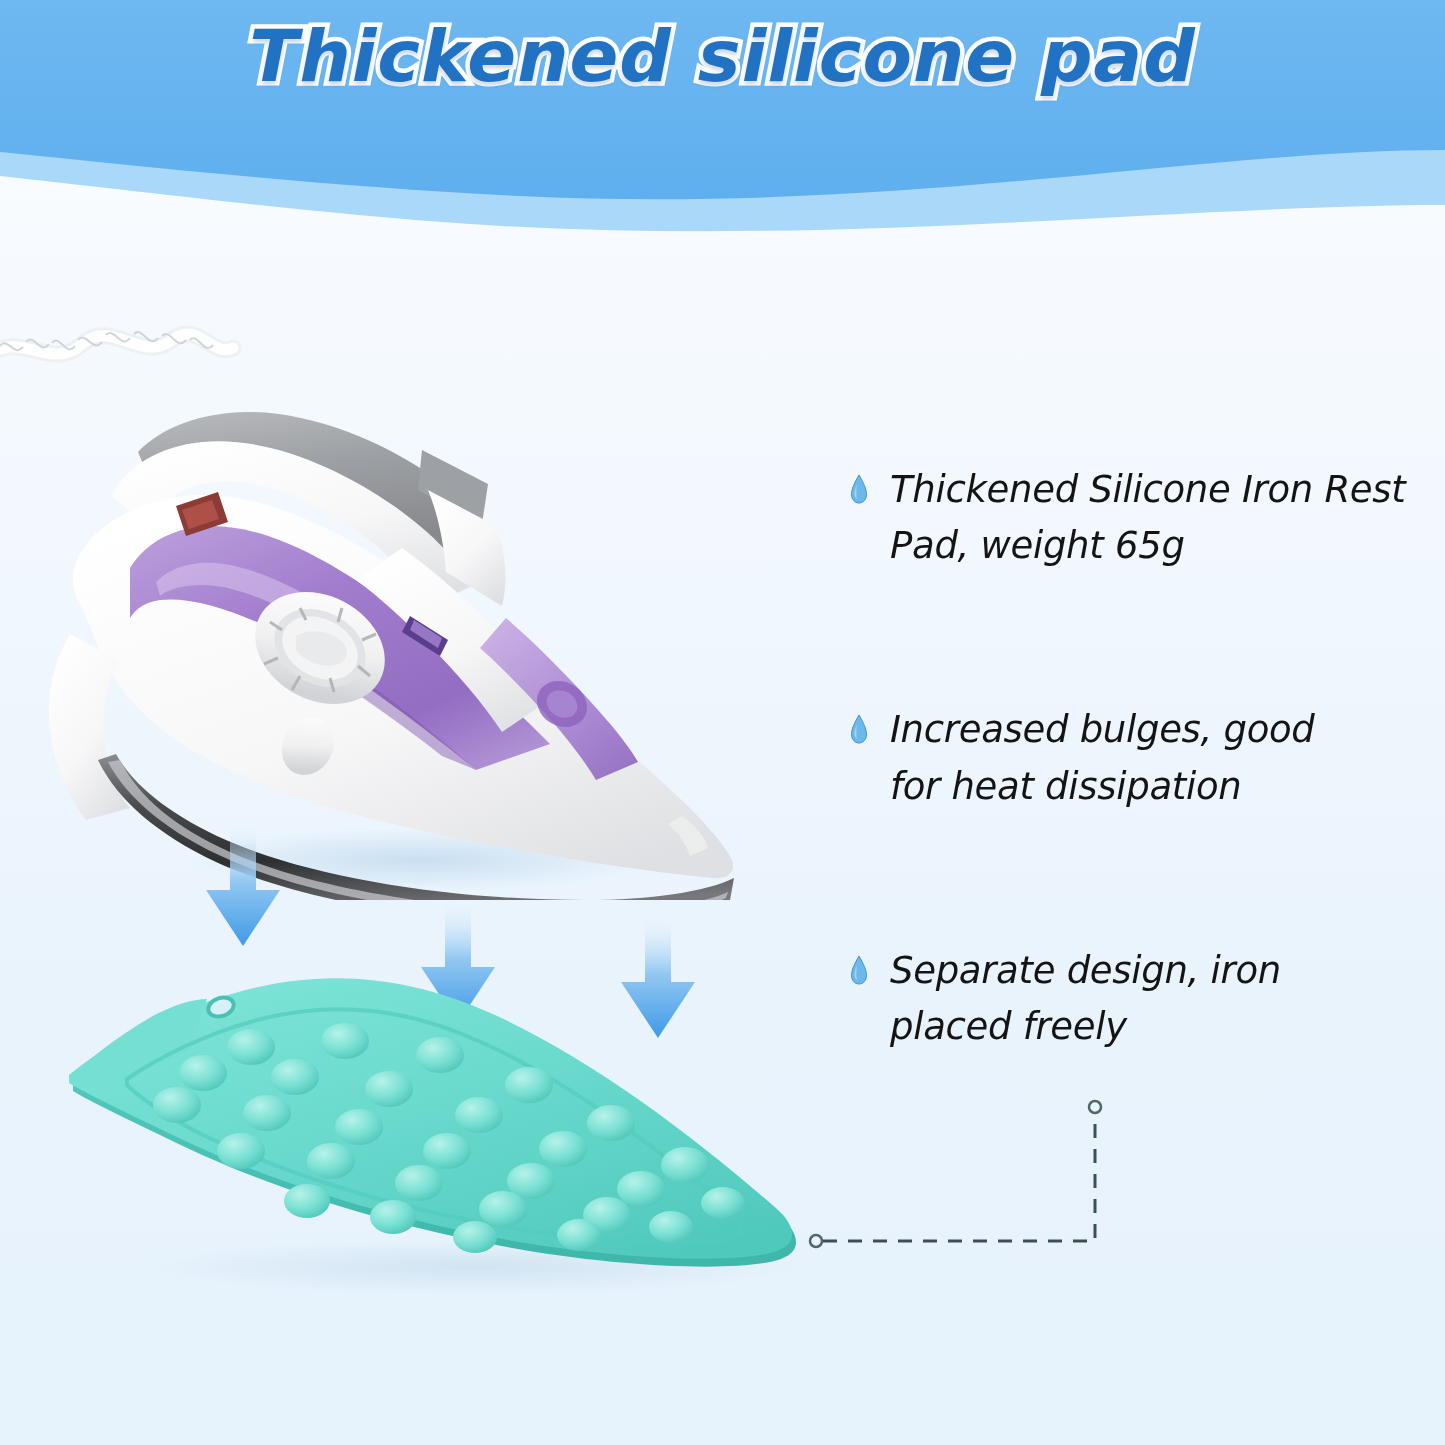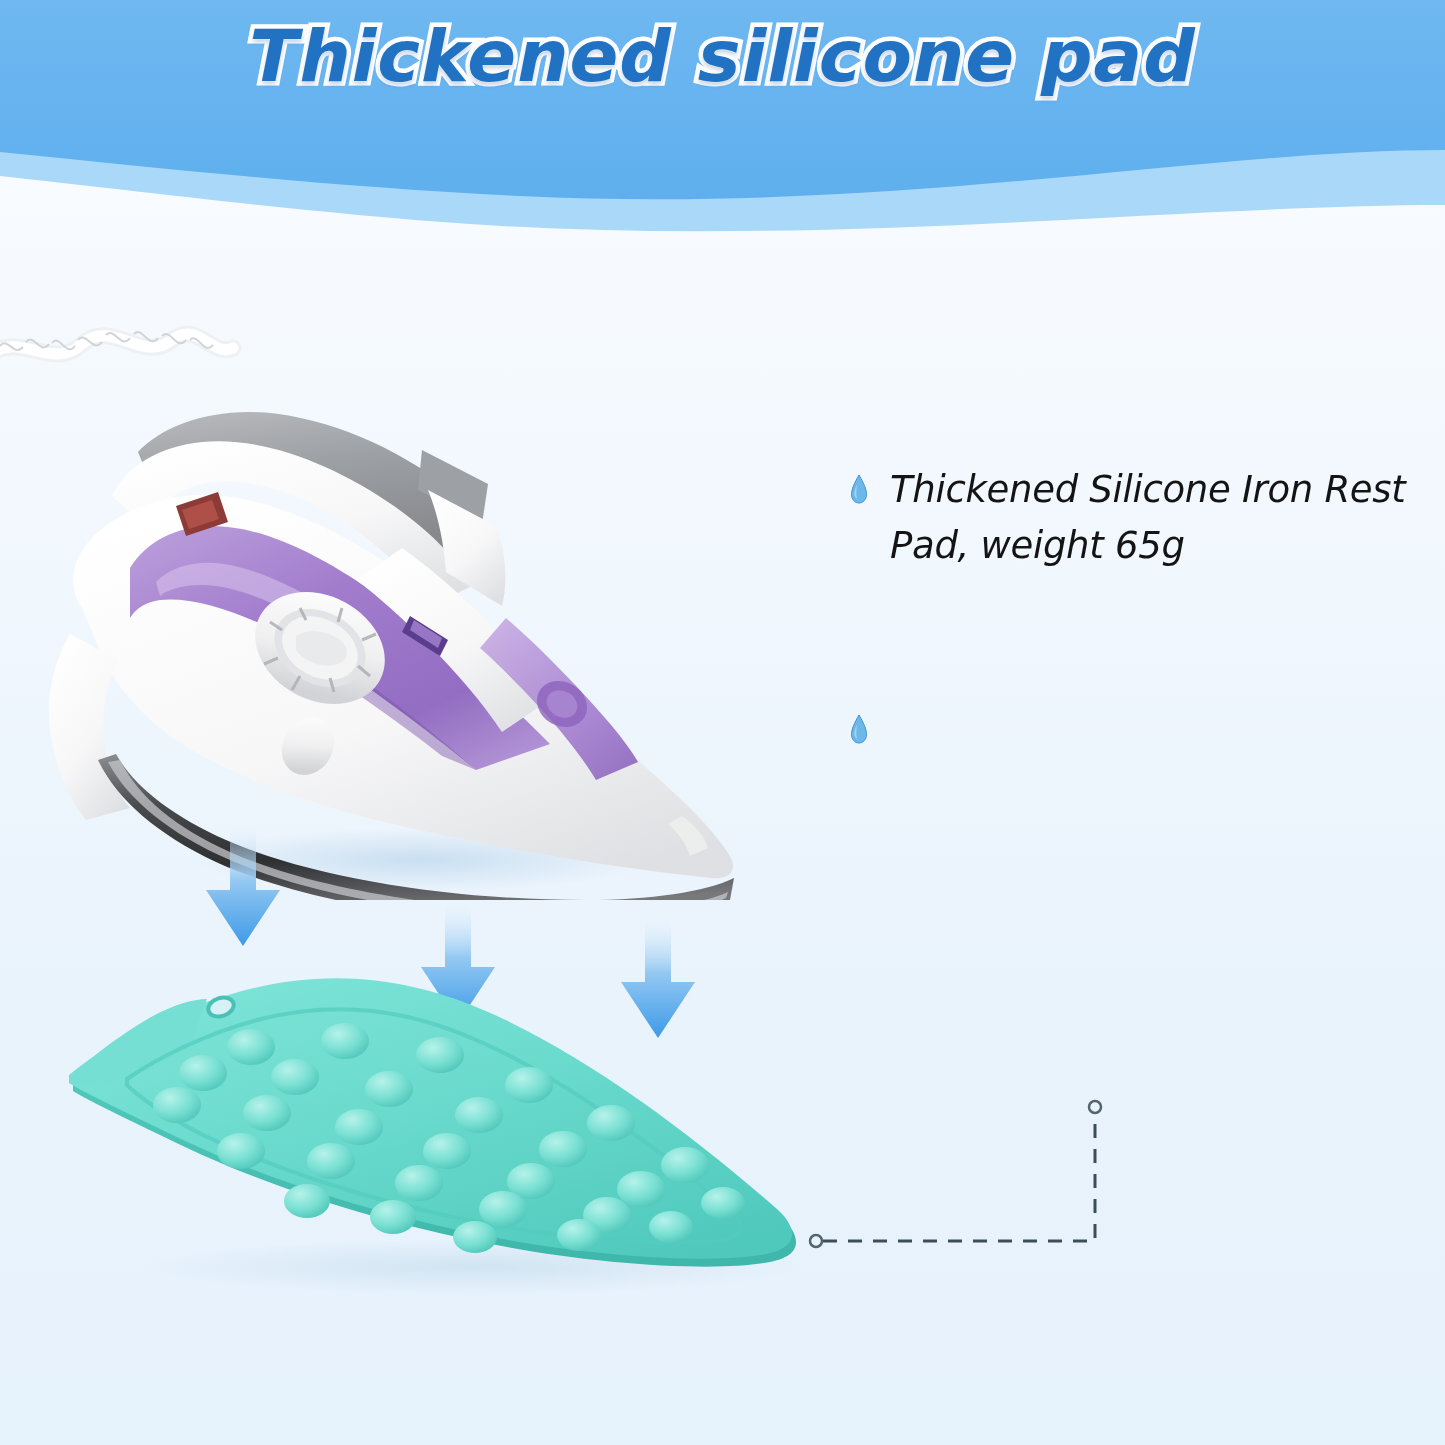--- a/index.html
+++ b/index.html
@@ -404,27 +404,39 @@
         <svg viewBox="0 0 18 30" aria-hidden="true">
           <path d="M9,1 C13.6,9 16.5,15 16.5,20.6 C16.5,25.4 13.2,29 9,29
                    C4.8,29 1.5,25.4 1.5,20.6 C1.5,15 4.4,9 9,1 Z" fill="#6CB8E8" stroke="#3E93D0" stroke-width="1"></path>
           <path d="M7,10 C5.6,13.5 4.4,16.6 4.4,19.6 C4.4,22.4 5.8,24.4 7.6,25.2
                    C6.2,22.8 6,19.6 7,10 Z" fill="#A8D8F3" opacity="0.9"></path>
         </svg>
       </span>
       <span class="feature-text">Thickened Silicone Iron Rest Pad, weight 65g</span>
     </div>
 
+    <div class="feature-item" id="feature-2">
+      <span class="bullet-drop">
+        <svg viewBox="0 0 18 30" aria-hidden="true">
+          <path d="M9,1 C13.6,9 16.5,15 16.5,20.6 C16.5,25.4 13.2,29 9,29
+                   C4.8,29 1.5,25.4 1.5,20.6 C1.5,15 4.4,9 9,1 Z" fill="#6CB8E8" stroke="#3E93D0" stroke-width="1"></path>
+          <path d="M7,10 C5.6,13.5 4.4,16.6 4.4,19.6 C4.4,22.4 5.8,24.4 7.6,25.2
+                   C6.2,22.8 6,19.6 7,10 Z" fill="#A8D8F3" opacity="0.9"></path>
+        </svg>
+      </span>
+      <span class="feature-text">Increased bulges, good for heat dissipation</span>
+    </div>
 
     <div class="feature-item" id="feature-3">
       <span class="bullet-drop">
         <svg viewBox="0 0 18 30" aria-hidden="true">
           <path d="M9,1 C13.6,9 16.5,15 16.5,20.6 C16.5,25.4 13.2,29 9,29
                    C4.8,29 1.5,25.4 1.5,20.6 C1.5,15 4.4,9 9,1 Z" fill="#6CB8E8" stroke="#3E93D0" stroke-width="1"></path>
           <path d="M7,10 C5.6,13.5 4.4,16.6 4.4,19.6 C4.4,22.4 5.8,24.4 7.6,25.2
                    C6.2,22.8 6,19.6 7,10 Z" fill="#A8D8F3" opacity="0.9"></path>
         </svg>
       </span>
+      <span class="feature-text">Separate design, iron placed freely</span>
     </div>
 
   </div>
 
 </div>
 
 </body></html>

